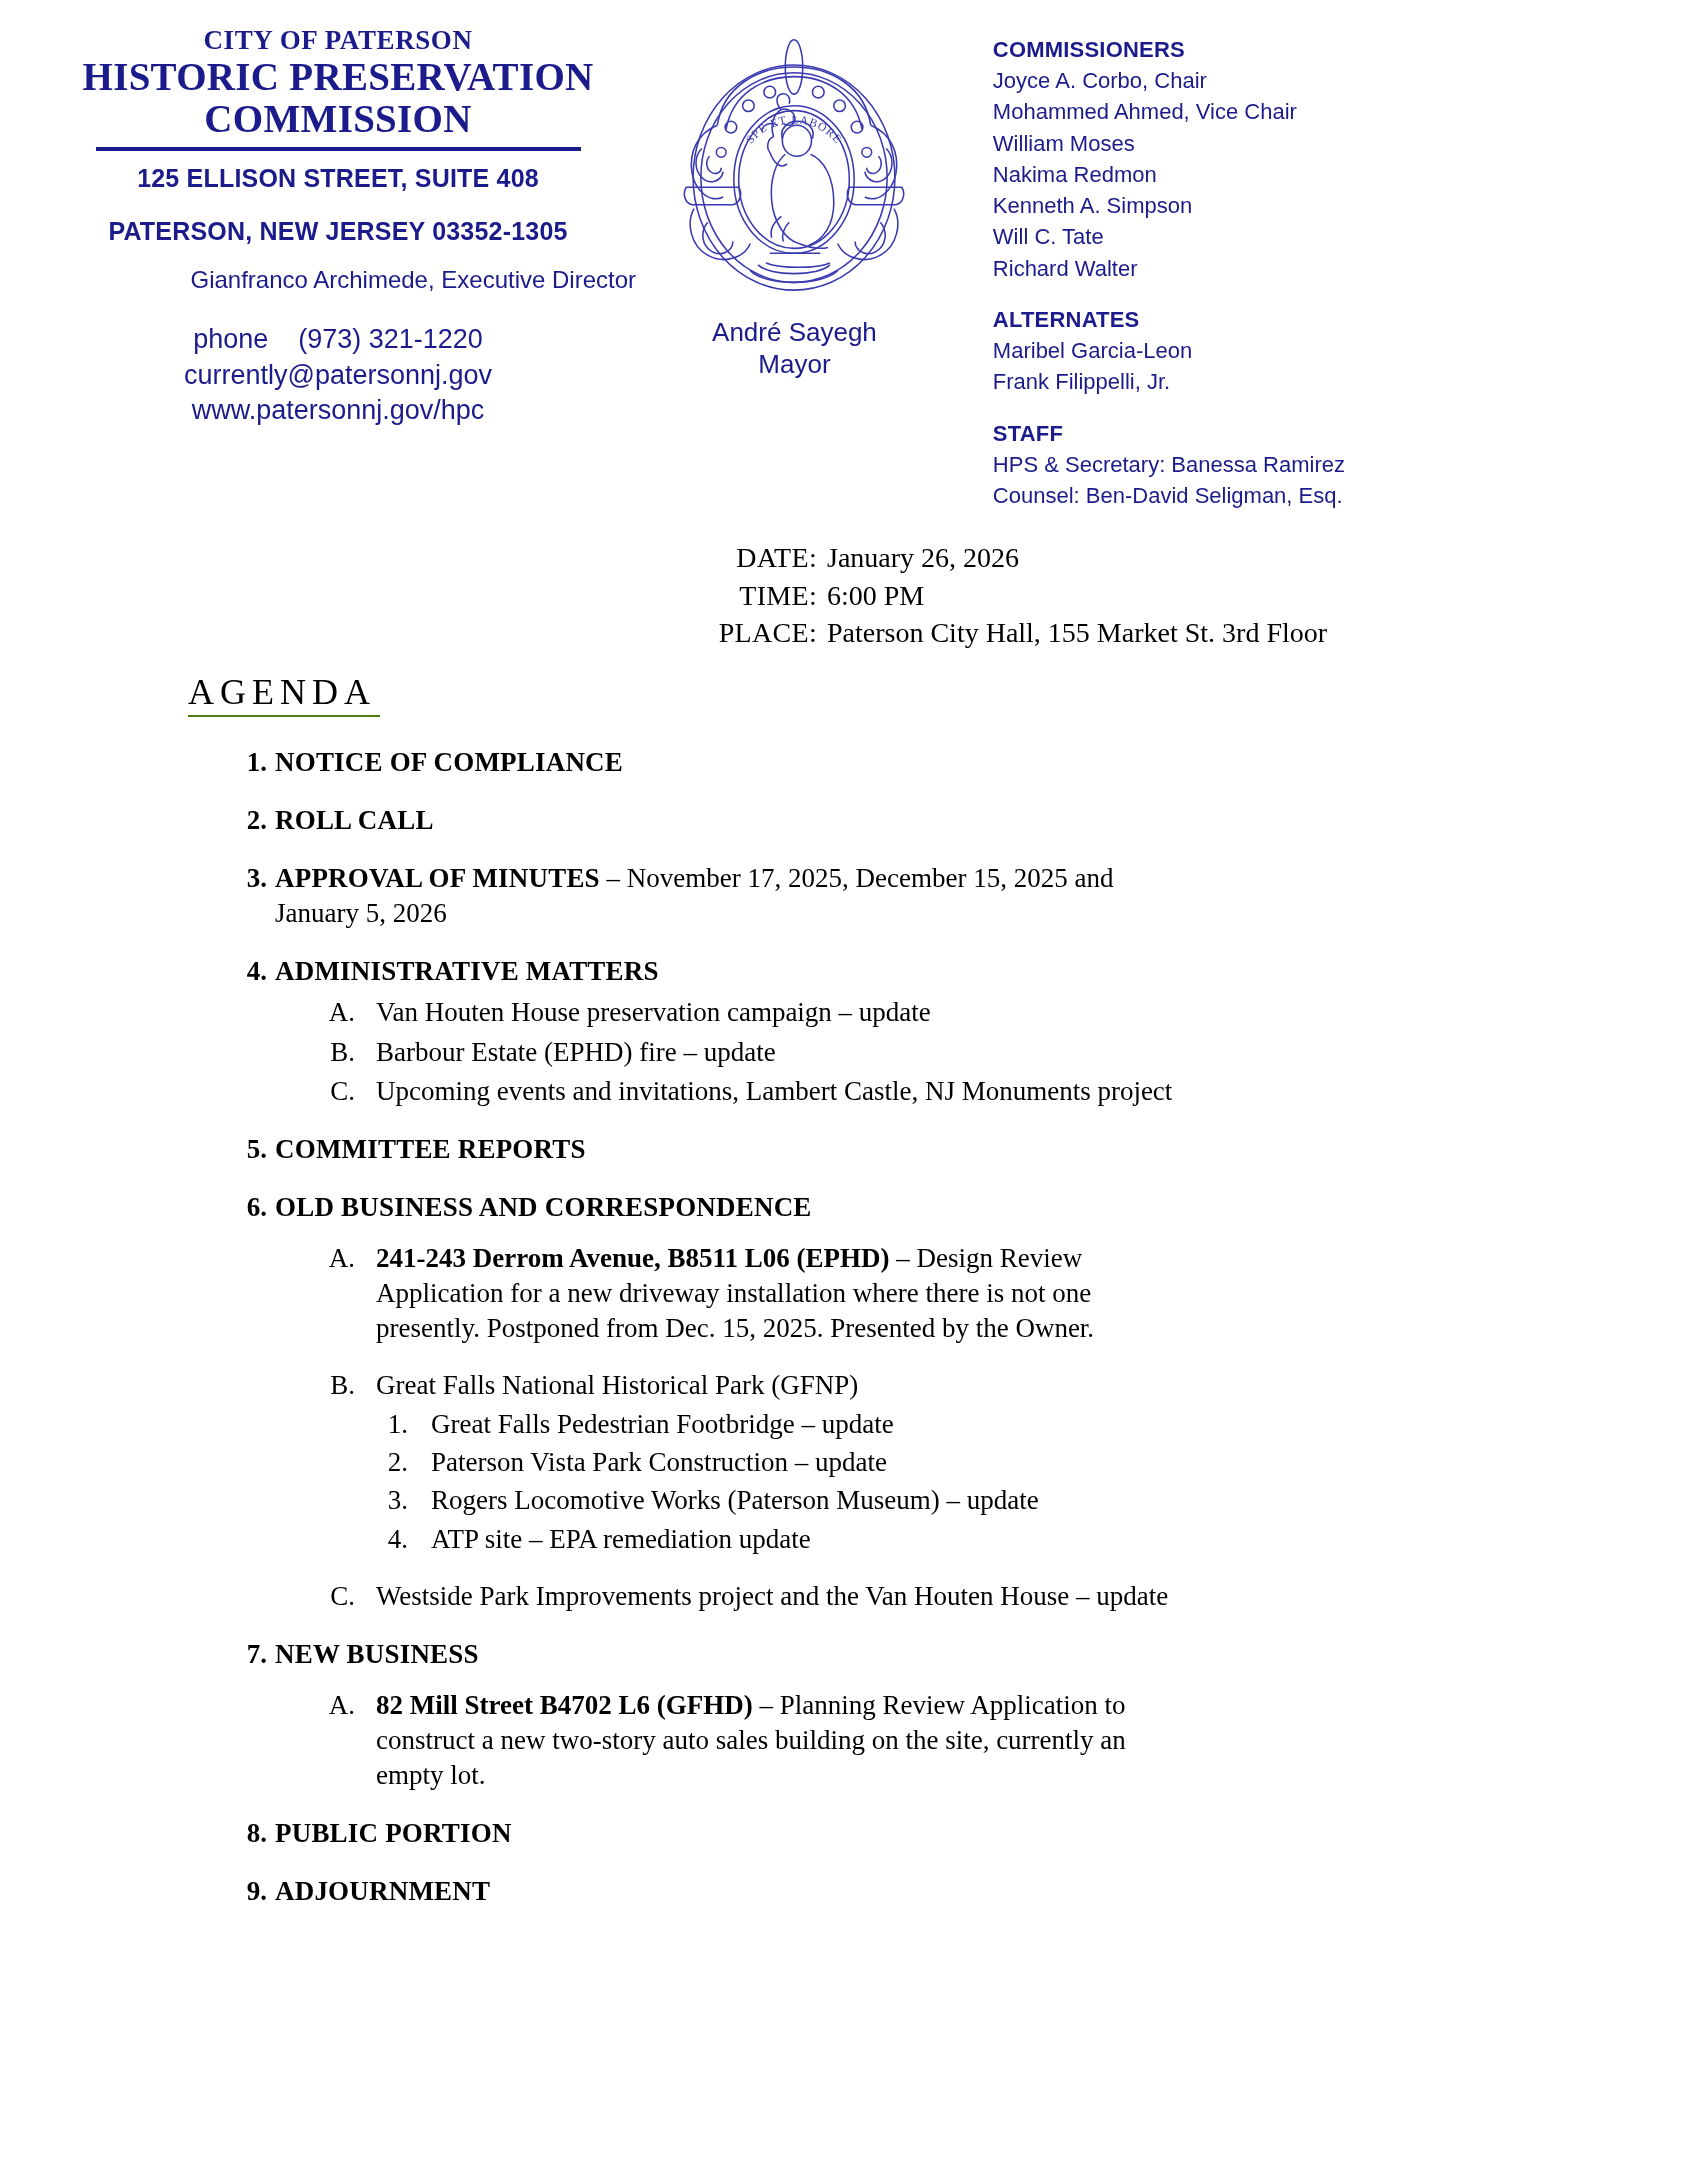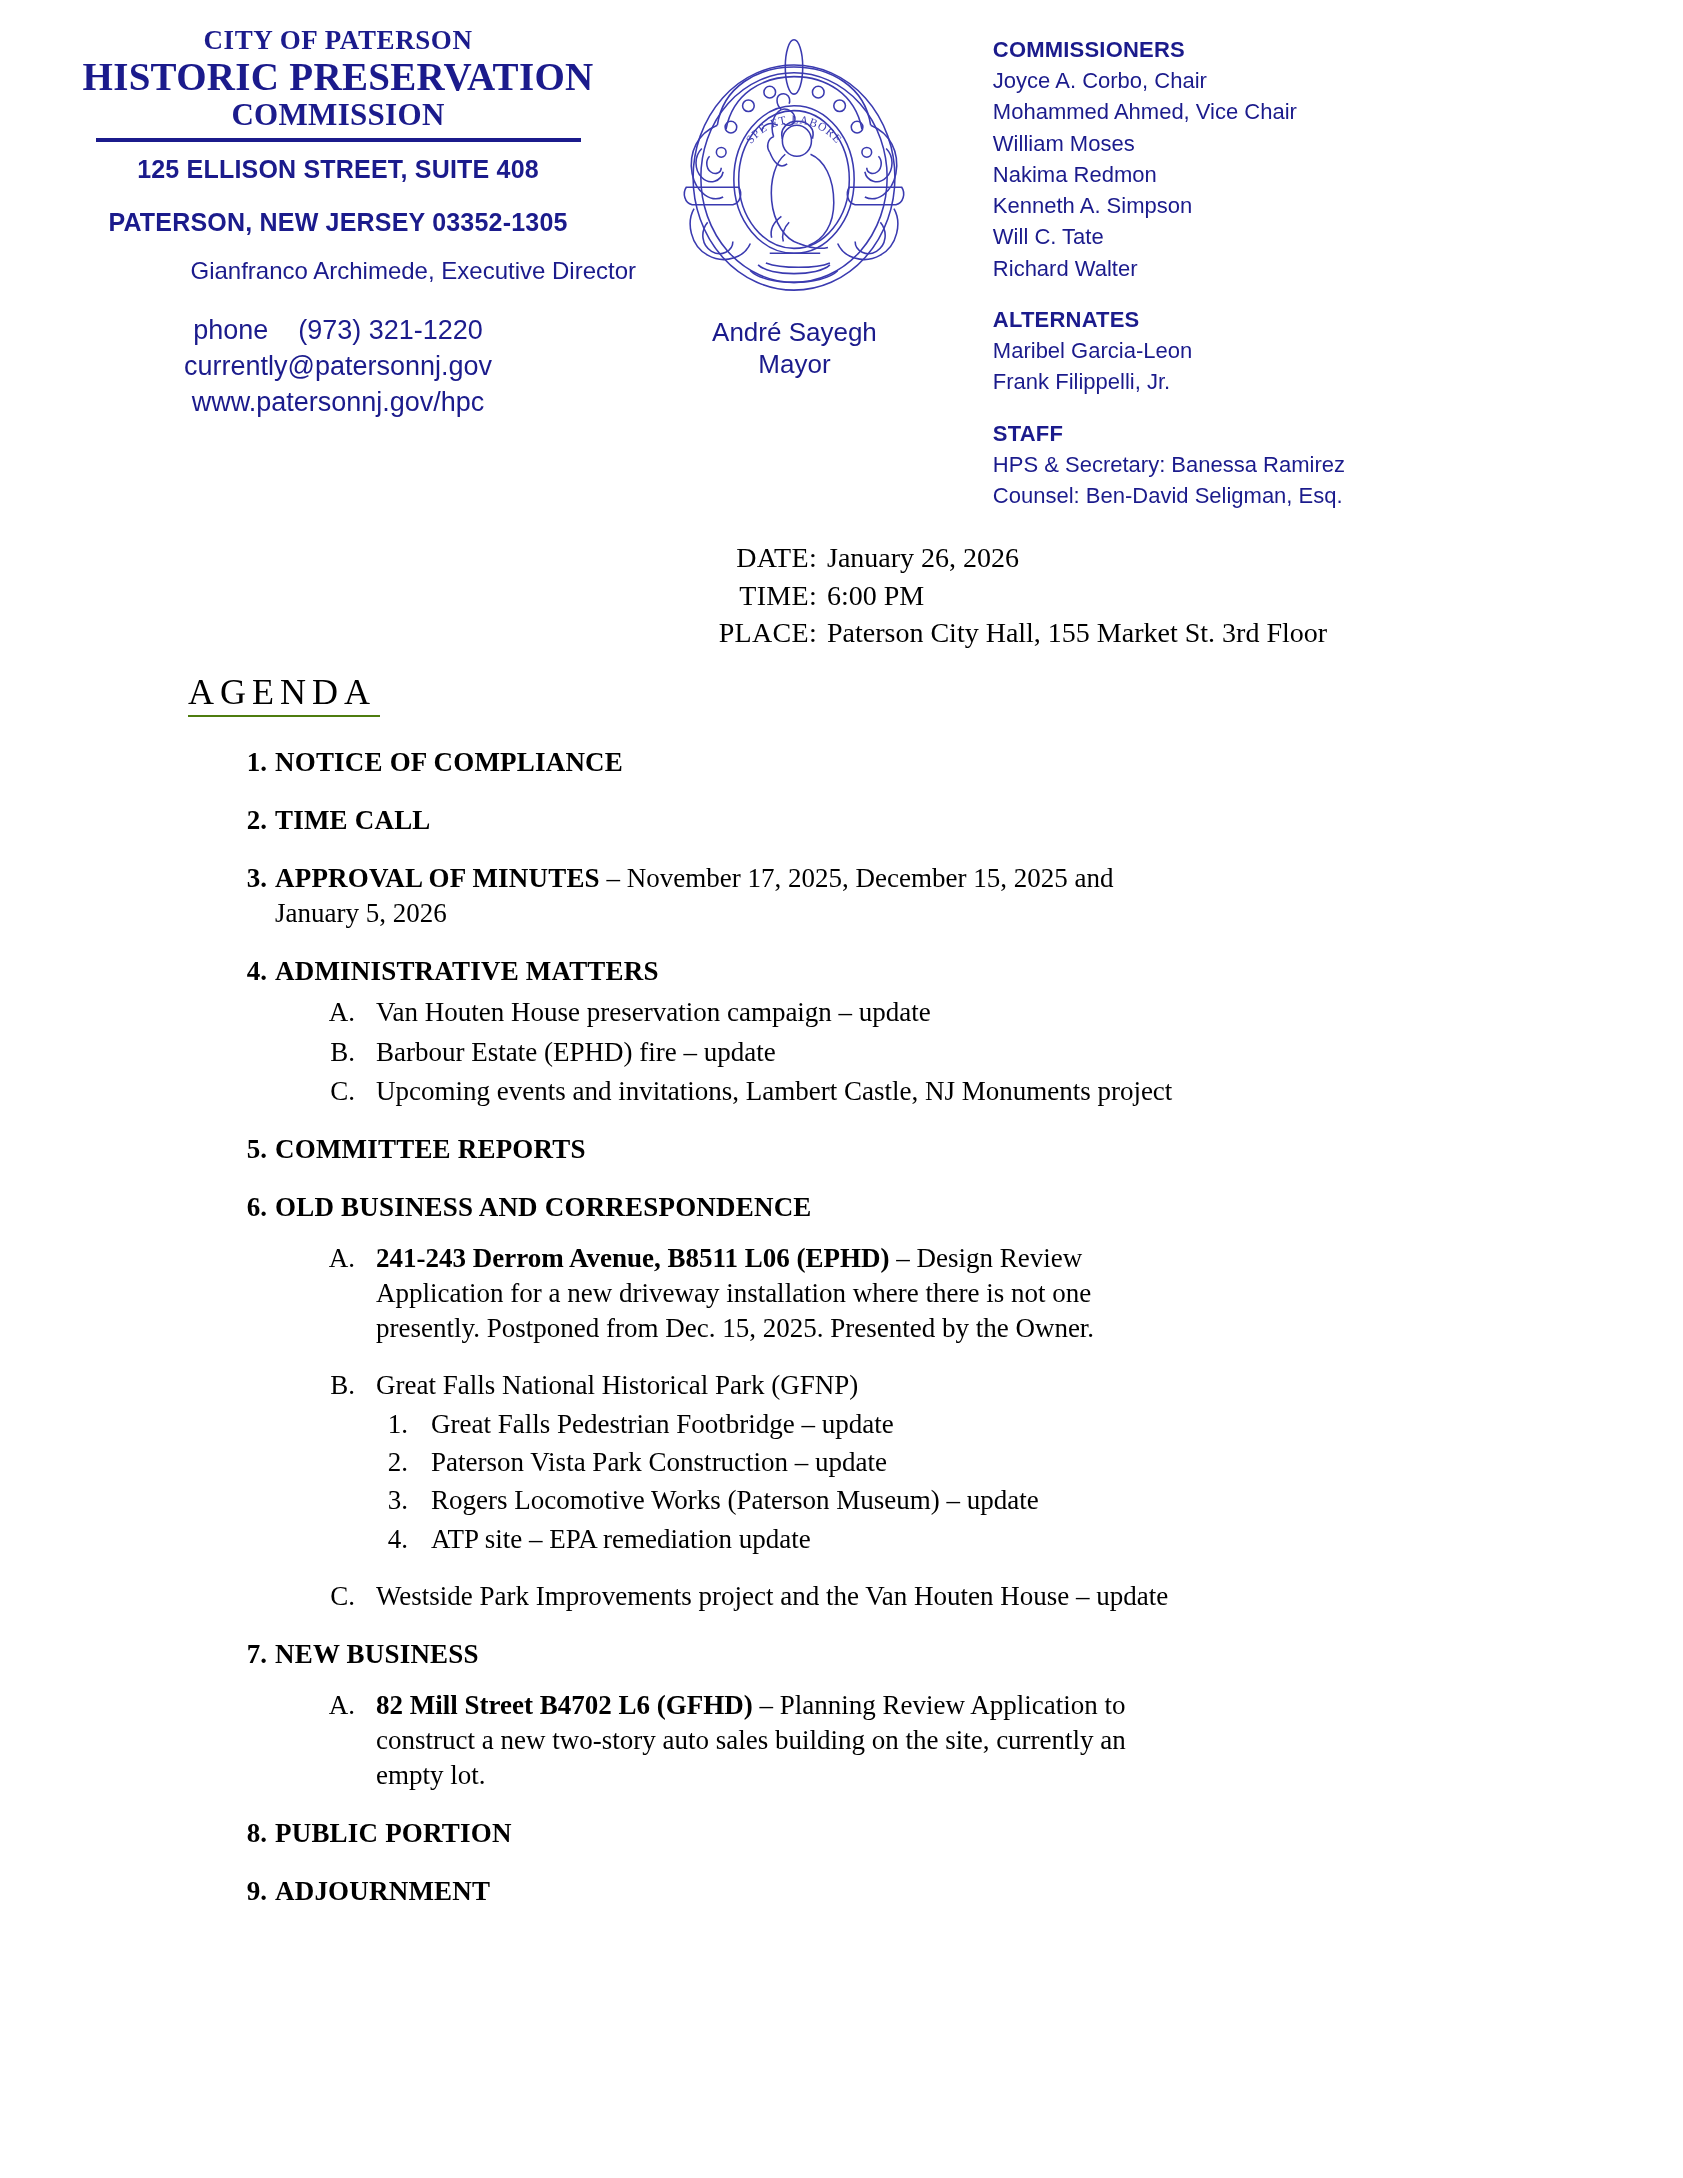--- a/index.html
+++ b/index.html
@@ -52,21 +52,21 @@
   .org-name-1 {
     font-family: "Liberation Serif", serif;
     font-weight: bold;
     font-size: 39px;
     line-height: 1.08;
     letter-spacing: 0.3px;
   }
   .org-name-2 {
     font-family: "Liberation Serif", serif;
     font-weight: bold;
-    font-size: 31px;
+    font-size: 39px;
     line-height: 1.08;
     letter-spacing: 0.3px;
   }
   .lh-rule {
     border: none;
     border-top: 4px solid #1b1b8c;
     width: 485px;
     margin: 7px auto 13px auto;
   }
   .addr-line {
@@ -382,21 +382,21 @@
 
   <div class="agenda-body">
 
     <div class="lvl1">
       <span class="num">1.</span>
       <span class="lvl1-title">NOTICE OF COMPLIANCE</span>
     </div>
 
     <div class="lvl1">
       <span class="num">2.</span>
-      <span class="lvl1-title">TIME CALL</span>
+      <span class="lvl1-title">ROLL CALL</span>
     </div>
 
     <div class="lvl1">
       <span class="num">3.</span>
       <span class="lvl1-title">APPROVAL OF MINUTES</span><span class="lvl1-rest"> – November 17, 2025, December 15, 2025 and January 5, 2026</span>
     </div>
 
     <div class="lvl1">
       <span class="num">4.</span>
       <span class="lvl1-title">ADMINISTRATIVE MATTERS</span>

